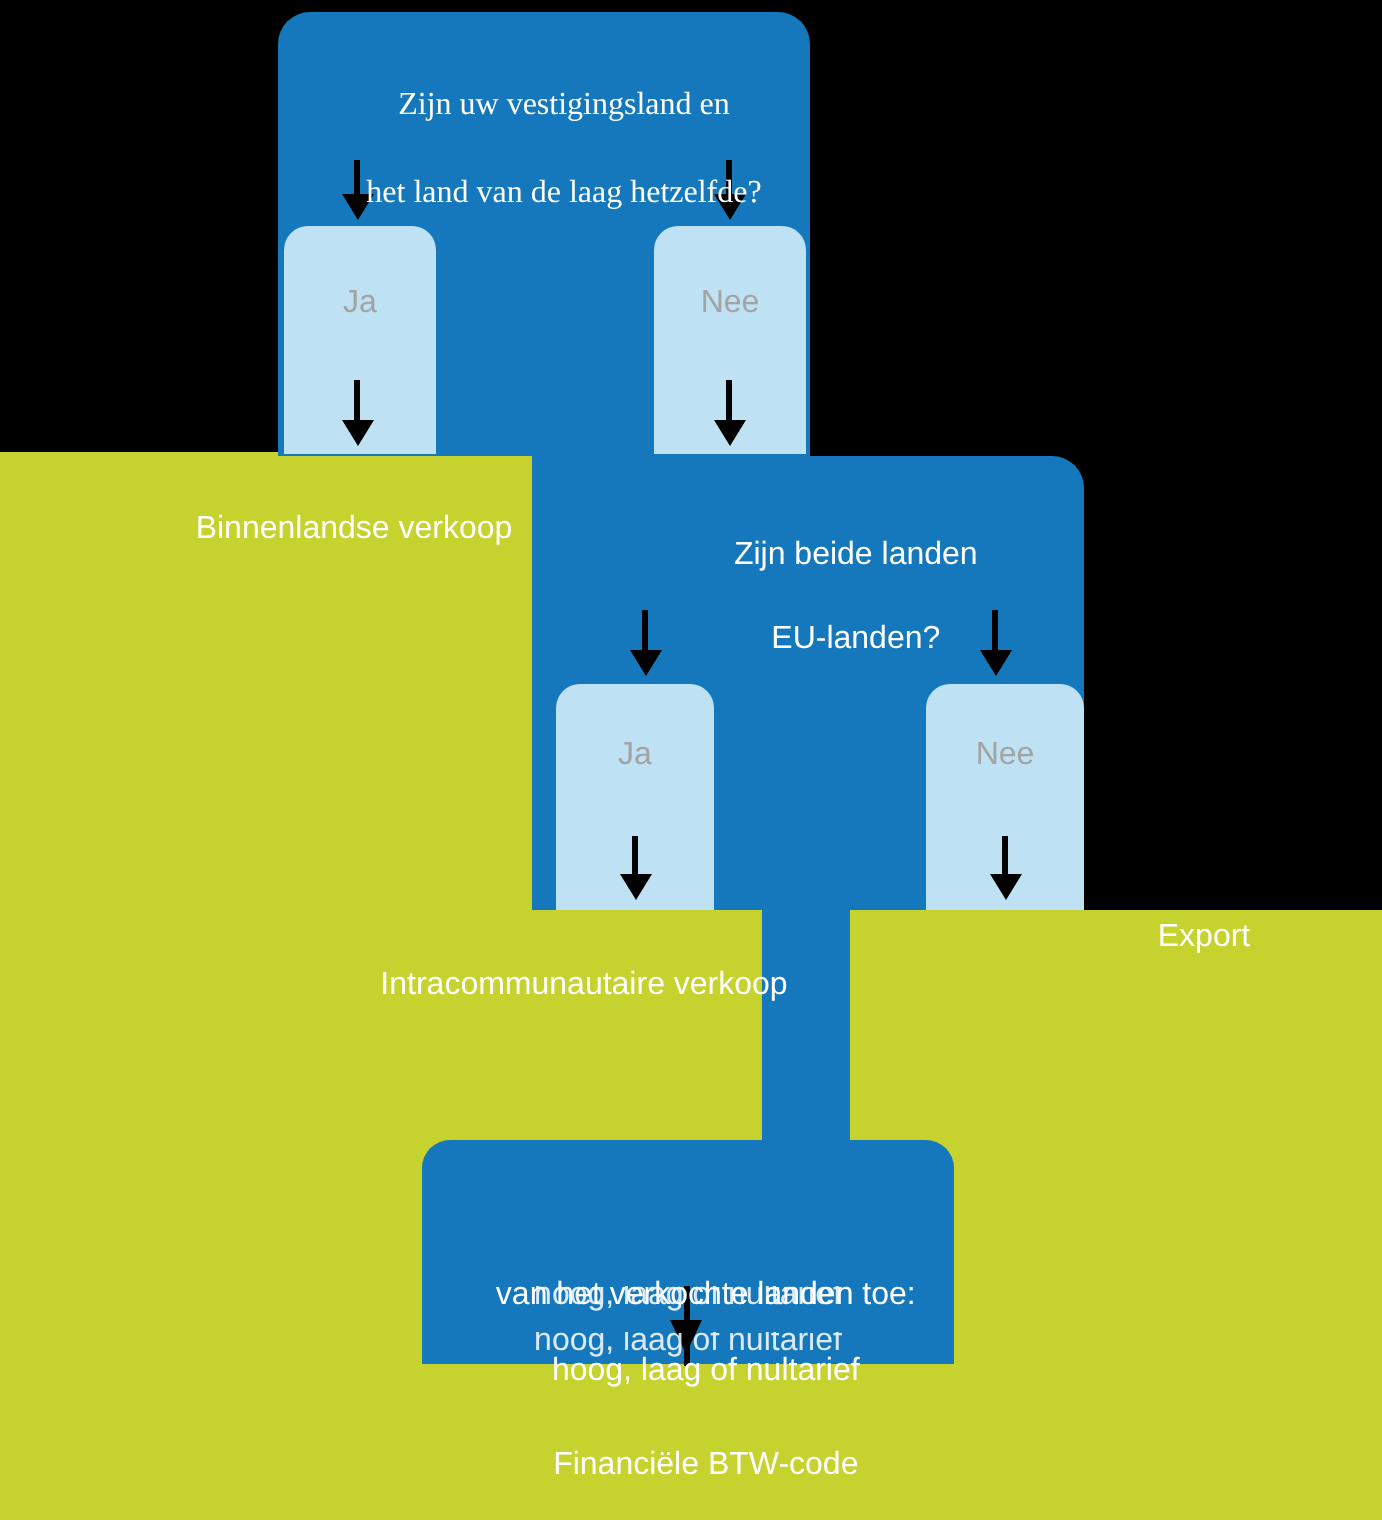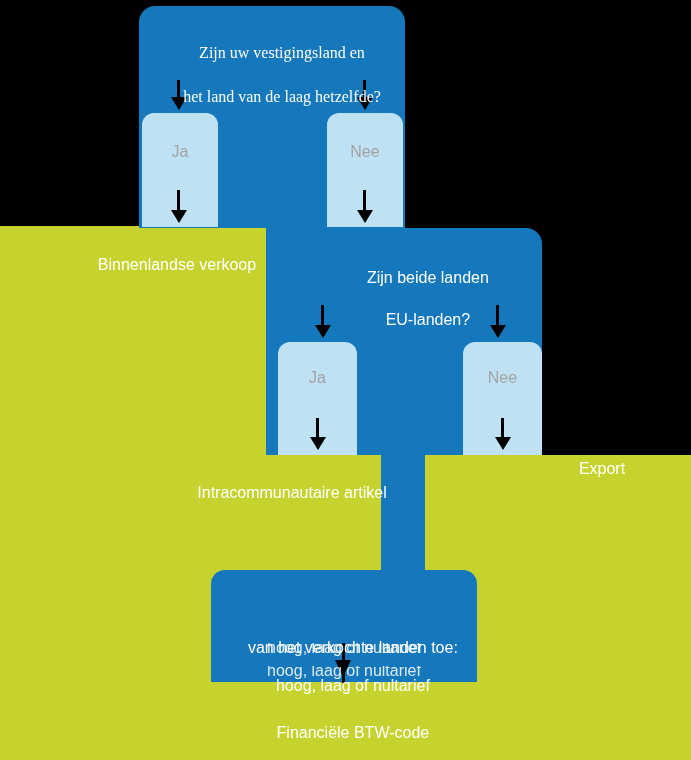--- a/index.html
+++ b/index.html
@@ -100,21 +100,21 @@
   <div class="label lh18" style="left:0;top:256px;width:266px;">Binnenlandse verkoop</div>
 
   <div class="label lh21" style="left:270px;top:246px;width:236px;margin-left:31px;">
     <span>Zijn beide landen</span><br>
     <span>EU-landen?</span>
   </div>
 
   <div class="label dark" style="left:278px;top:369px;width:79px;">Ja</div>
   <div class="label dark" style="left:463px;top:369px;width:79px;">Nee</div>
 
-  <div class="label lh18" style="left:114px;top:484px;width:268px;">Intracommunautaire artikel</div>
+  <div class="label lh18" style="left:114px;top:484px;width:268px;">Intracommunautaire verkoop</div>
   <div class="label lh18" style="left:428px;top:460px;width:260px;">Export</div>
 
   <div class="label lh19" style="left:211px;top:581px;width:266px;">
     <br>
     <span>van het verkochte landen toe:</span><br>
     <span>hoog, laag of nultarief</span>
   </div>
 
   <div class="ghost" style="top:643px;">
     <span>hoog, laag of nultarief</span>

